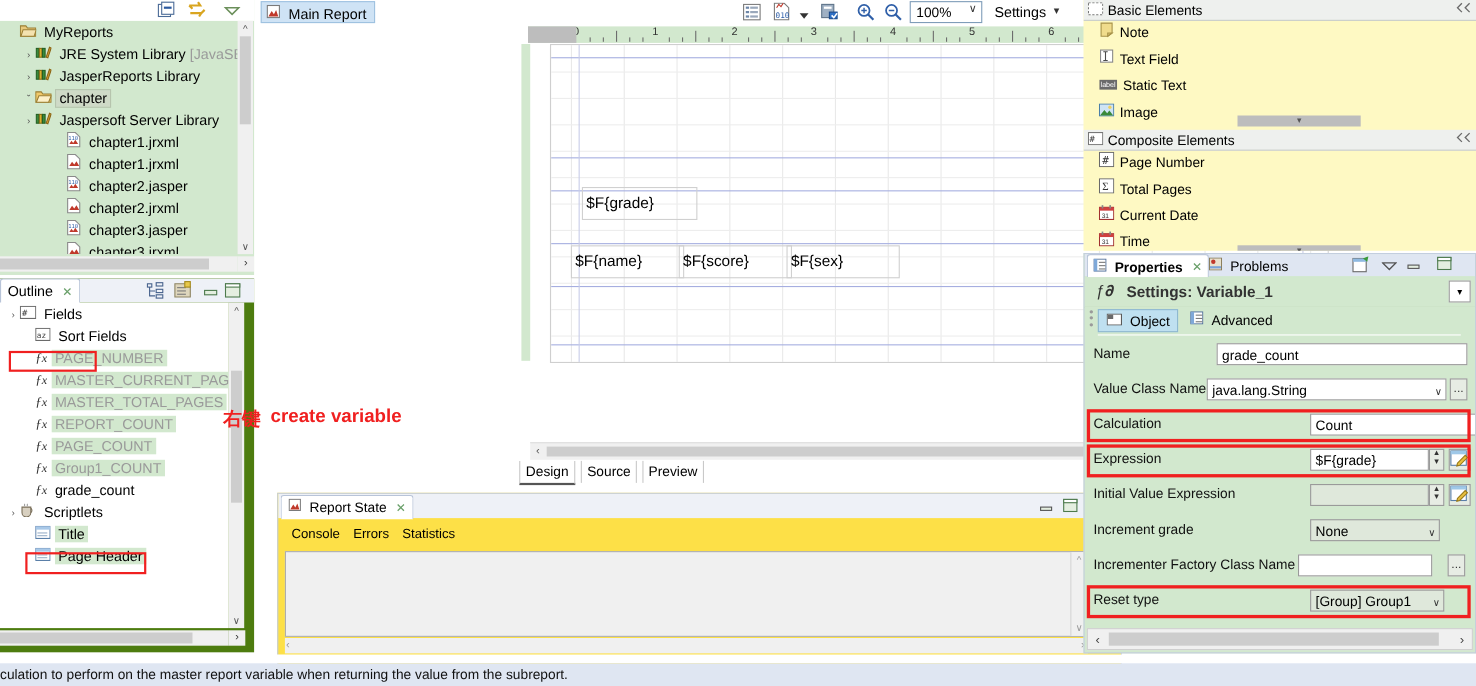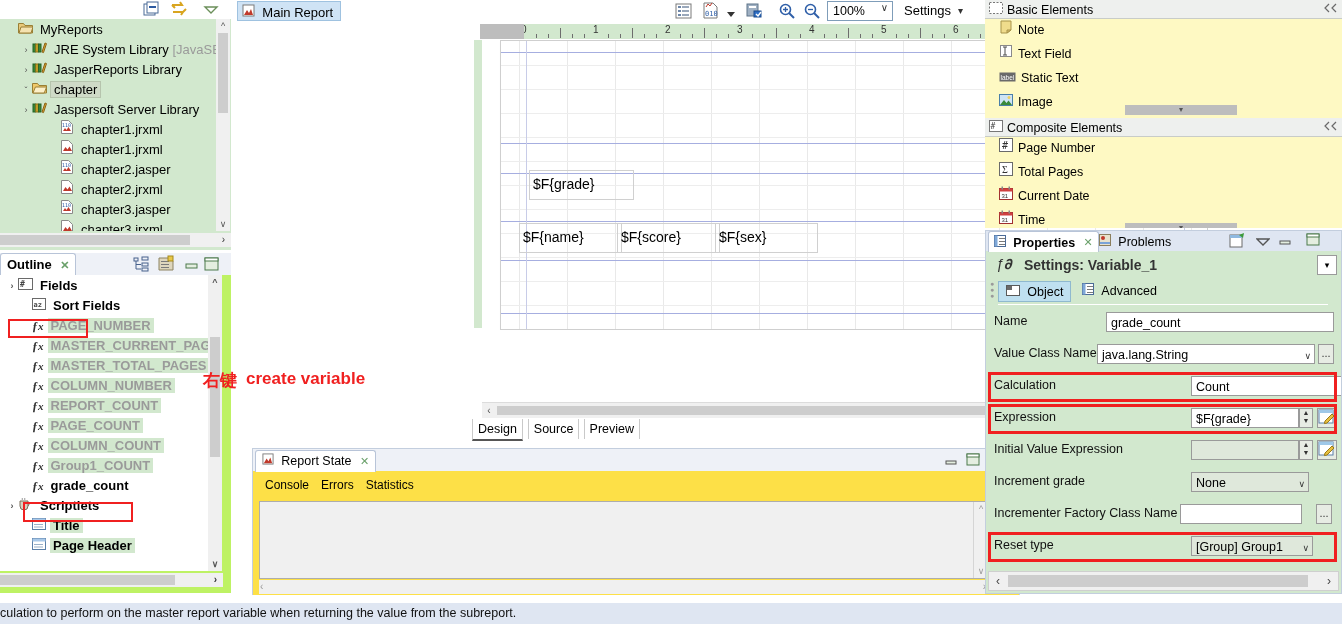--- a/index.html
+++ b/index.html
@@ -30,21 +30,21 @@
   .dim{color:#9a9a9a;}
 
   
   .vsb{background:#f0f0f0;width:14px;}
   .vsb .thumb{background:#cdcdcd;width:10px;margin:0 2px;}
   .hsb{background:#f0f0f0;height:14px;}
   .hsb .thumb{background:#cdcdcd;height:10px;margin:2px 0;}
   .sbarrow{font-size:9px;color:#555;text-align:center;line-height:14px;}
 
   
-  #outline{left:0;top:253px;width:231px;height:340px;background:#bef264;overflow:hidden;font-weight:bold;}
+  #outline{left:0;top:253px;width:231px;height:340px;background:#4d7c0f;overflow:hidden;}
   #outline-tabbar{left:0;top:0;width:231px;height:22px;background:#eef1f7;}
   .redbox{position:absolute;border:2px solid #f02020;box-sizing:border-box;}
   .redtext{color:#f02020;font-weight:bold;}
 
   
   #editor{left:234px;top:0;width:748px;height:442px;background:#fff;}
   #ruler-h{background:#d2e8ce;height:15px;}
   .rnum{position:absolute;font-size:10px;color:#333;top:0px;}
   .rtick{position:absolute;top:10px;width:1px;height:4px;background:#6d6d6d;}
   .rtickmaj{position:absolute;top:4px;width:1px;height:10px;background:#6d6d6d;}
@@ -227,24 +227,22 @@
               <rect x="0.5" y="0.5" width="14" height="11" fill="#fff" stroke="#6a6a6a"></rect>
               <text x="2" y="9" font-size="8" fill="#444" font-family="monospace">#</text>
             </svg></span><span class="tree-lbl" style="margin-left:4px;padding:0 3px;">Fields</span></div>
         <div class="tree-row"><span style="display:inline-block;width:18px"></span><span class="arrow"></span><span class="ico"><svg width="14" height="12" viewBox="0 0 14 12">
               <rect x="0.5" y="0.5" width="13" height="11" fill="#fff" stroke="#6a6a6a"></rect>
               <text x="1.5" y="9" font-size="7" fill="#444" font-family="monospace">az</text>
             </svg></span><span class="tree-lbl" style="margin-left:4px;padding:0 3px;">Sort Fields</span></div>
         <div class="tree-row"><span style="display:inline-block;width:18px"></span><span class="arrow"></span><span class="ico"><span style="font-style:italic;font-size:12px;color:#333;font-family:'Liberation Serif',serif;">ƒ<span style="font-size:11px;">x</span></span></span><span class="tree-lbl green dim" style="margin-left:4px;padding:0 3px;">PAGE_NUMBER</span></div>
         <div class="tree-row"><span style="display:inline-block;width:18px"></span><span class="arrow"></span><span class="ico"><span style="font-style:italic;font-size:12px;color:#333;font-family:'Liberation Serif',serif;">ƒ<span style="font-size:11px;">x</span></span></span><span class="tree-lbl green dim" style="margin-left:4px;padding:0 3px;">MASTER_CURRENT_PAGE</span></div>
         <div class="tree-row"><span style="display:inline-block;width:18px"></span><span class="arrow"></span><span class="ico"><span style="font-style:italic;font-size:12px;color:#333;font-family:'Liberation Serif',serif;">ƒ<span style="font-size:11px;">x</span></span></span><span class="tree-lbl green dim" style="margin-left:4px;padding:0 3px;">MASTER_TOTAL_PAGES</span></div>
-        <div class="tree-row"><span style="display:inline-block;width:18px"></span><span class="arrow"></span><span class="ico"><span style="font-style:italic;font-size:12px;color:#333;font-family:'Liberation Serif',serif;">ƒ<span style="font-size:11px;">x</span></span></span><span class="tree-lbl green dim" style="margin-left:4px;padding:0 3px;">COLUMN_NUMBER</span></div>
         <div class="tree-row"><span style="display:inline-block;width:18px"></span><span class="arrow"></span><span class="ico"><span style="font-style:italic;font-size:12px;color:#333;font-family:'Liberation Serif',serif;">ƒ<span style="font-size:11px;">x</span></span></span><span class="tree-lbl green dim" style="margin-left:4px;padding:0 3px;">REPORT_COUNT</span></div>
         <div class="tree-row"><span style="display:inline-block;width:18px"></span><span class="arrow"></span><span class="ico"><span style="font-style:italic;font-size:12px;color:#333;font-family:'Liberation Serif',serif;">ƒ<span style="font-size:11px;">x</span></span></span><span class="tree-lbl green dim" style="margin-left:4px;padding:0 3px;">PAGE_COUNT</span></div>
-        <div class="tree-row"><span style="display:inline-block;width:18px"></span><span class="arrow"></span><span class="ico"><span style="font-style:italic;font-size:12px;color:#333;font-family:'Liberation Serif',serif;">ƒ<span style="font-size:11px;">x</span></span></span><span class="tree-lbl green dim" style="margin-left:4px;padding:0 3px;">COLUMN_COUNT</span></div>
         <div class="tree-row"><span style="display:inline-block;width:18px"></span><span class="arrow"></span><span class="ico"><span style="font-style:italic;font-size:12px;color:#333;font-family:'Liberation Serif',serif;">ƒ<span style="font-size:11px;">x</span></span></span><span class="tree-lbl green dim" style="margin-left:4px;padding:0 3px;">Group1_COUNT</span></div>
         <div class="tree-row"><span style="display:inline-block;width:18px"></span><span class="arrow"></span><span class="ico"><span style="font-style:italic;font-size:12px;color:#333;font-family:'Liberation Serif',serif;">ƒ<span style="font-size:11px;">x</span></span></span><span class="tree-lbl" style="margin-left:4px;padding:0 3px;">grade_count</span></div>
         <div class="tree-row"><span style="display:inline-block;width:4px"></span><span class="arrow">›</span><span class="ico"><svg width="15" height="13" viewBox="0 0 15 13">
               <path d="M2 4 h8 v5 a4 4 0 0 1 -8 0 z" fill="#d8d0c0" stroke="#7a6f5a"></path>
               <path d="M10 5 a2.5 2.5 0 0 1 0 4" fill="none" stroke="#7a6f5a"></path>
               <path d="M4 1 q1 1 0 2 M6.5 1 q1 1 0 2" stroke="#9a9a9a" fill="none"></path>
             </svg></span><span class="tree-lbl" style="margin-left:4px;padding:0 3px;">Scriptlets</span></div>
         <div class="tree-row"><span style="display:inline-block;width:18px"></span><span class="arrow"></span><span class="ico"><svg width="14" height="12" viewBox="0 0 14 12">
               <rect x="0.5" y="0.5" width="13" height="11" fill="#fff" stroke="#5a7fa8"></rect>
               <rect x="0.5" y="0.5" width="13" height="3" fill="#a8c8e8"></rect>

